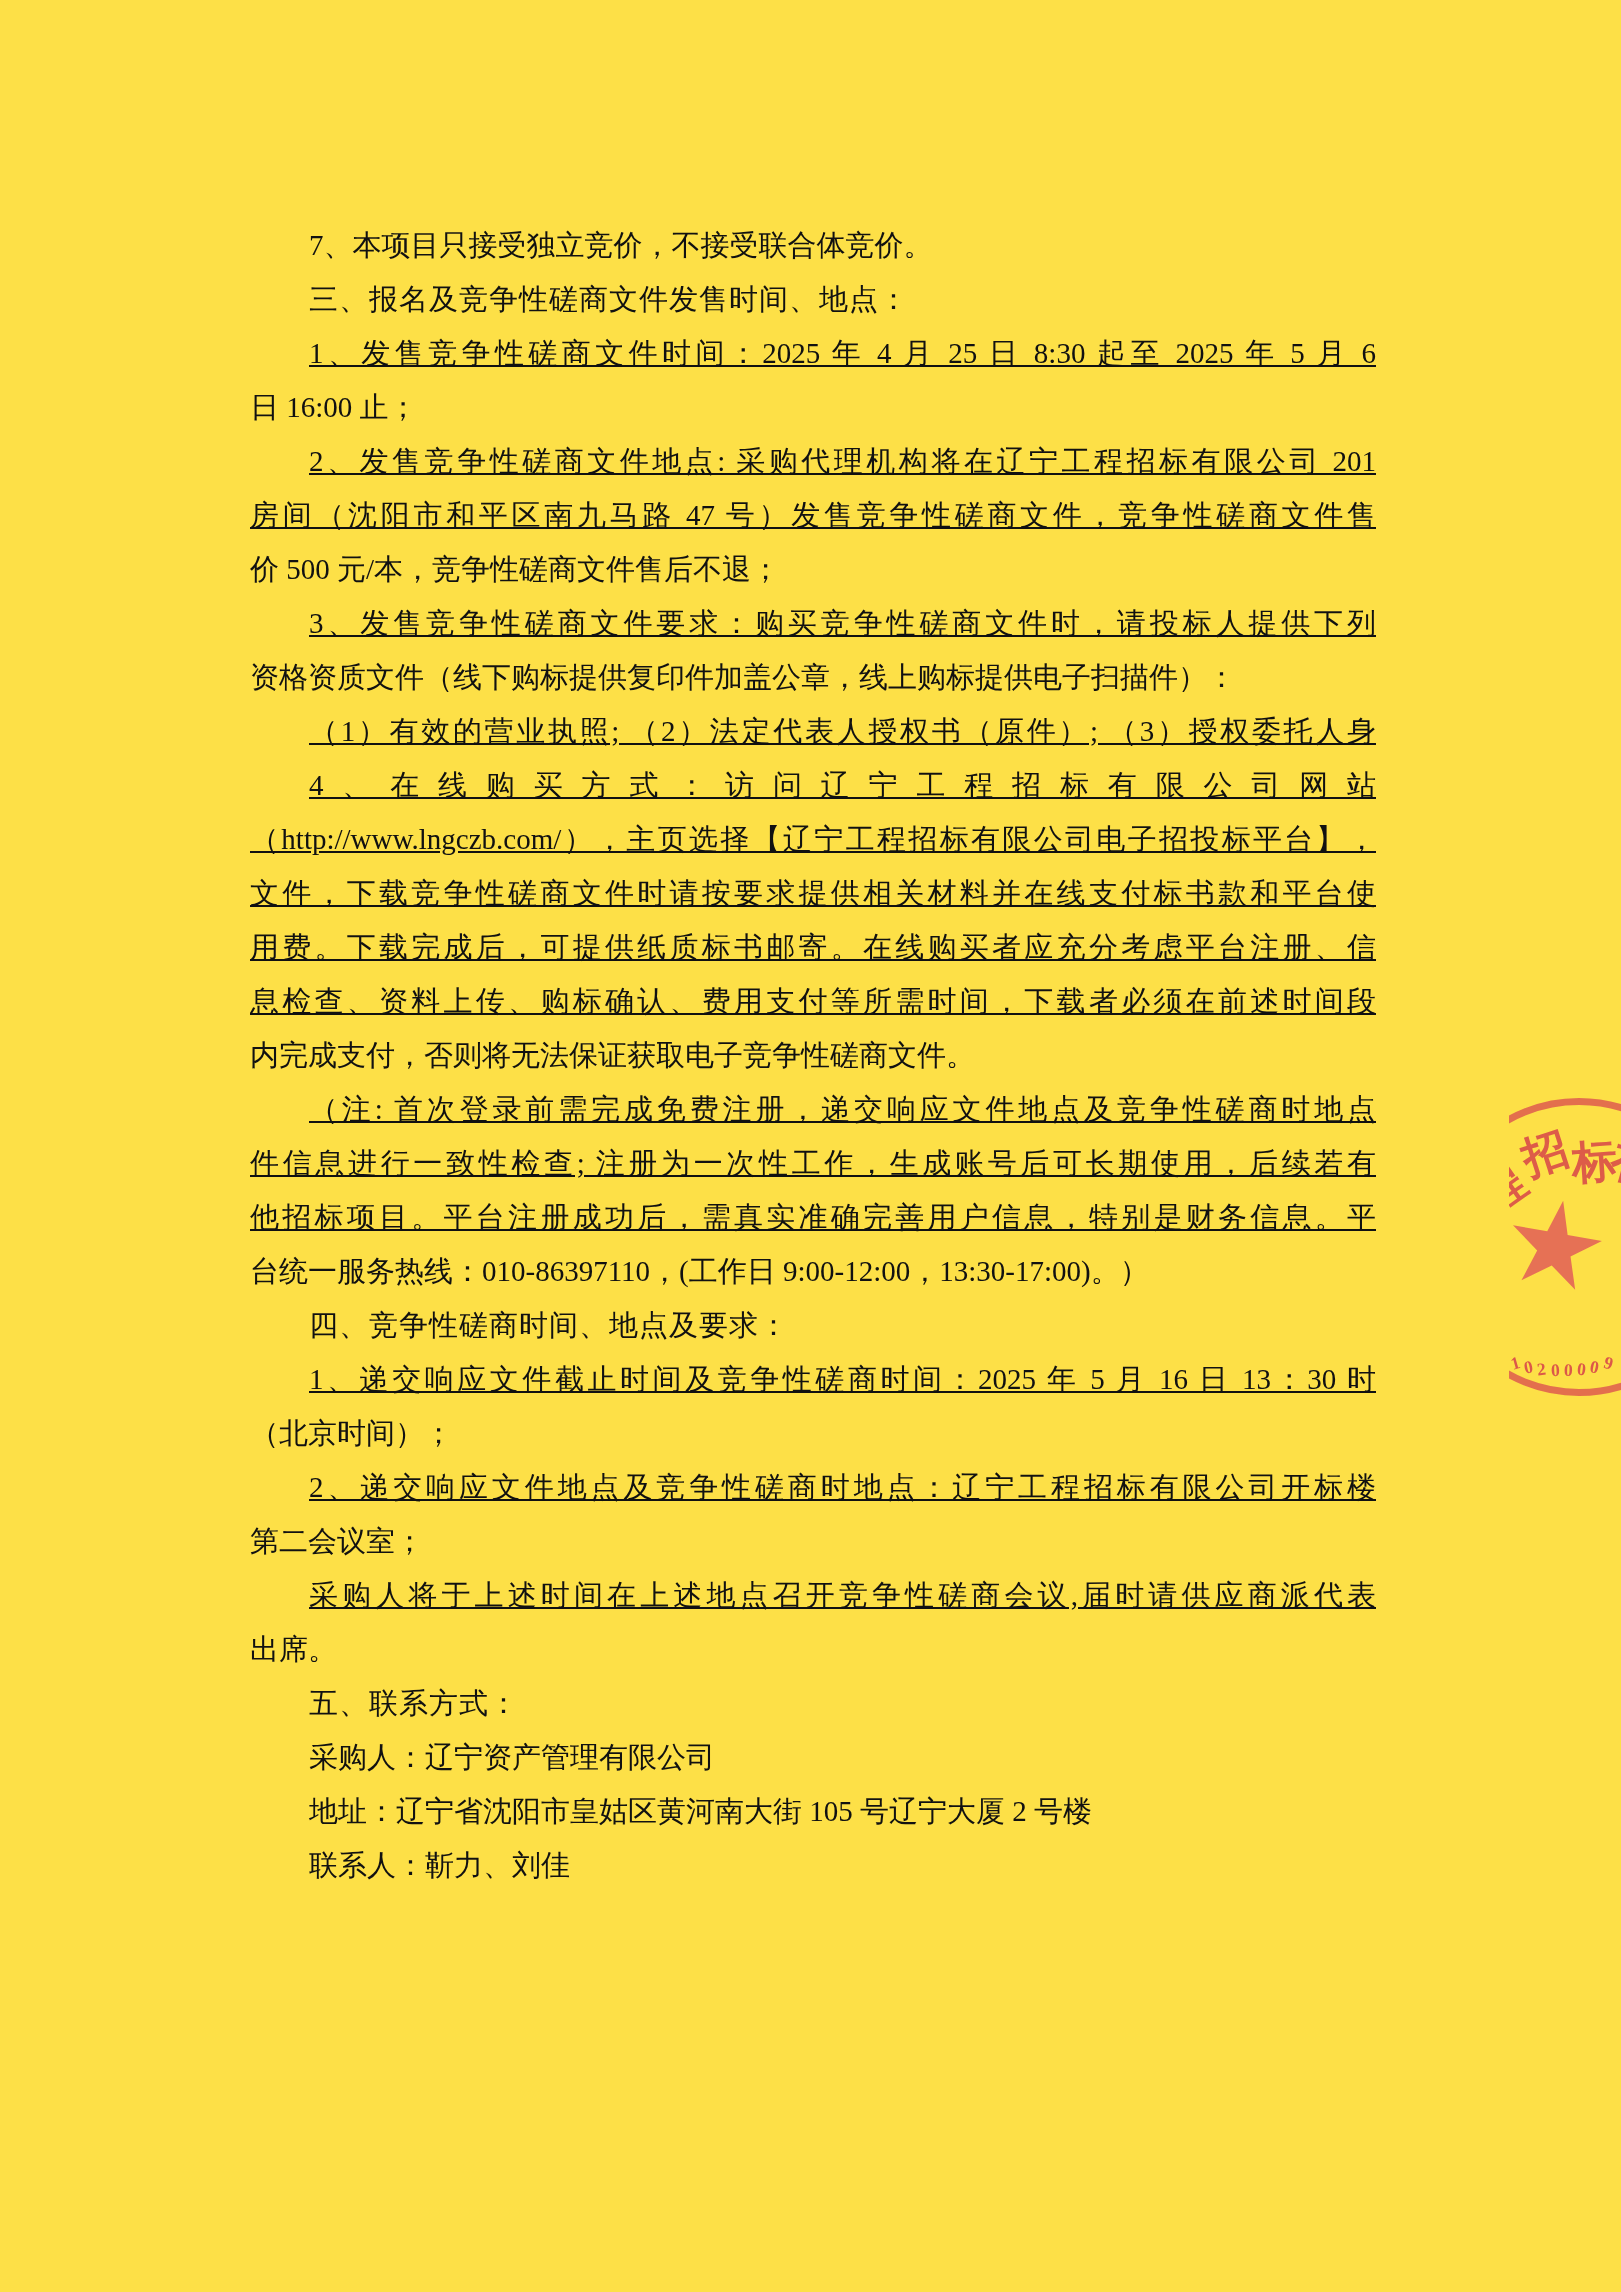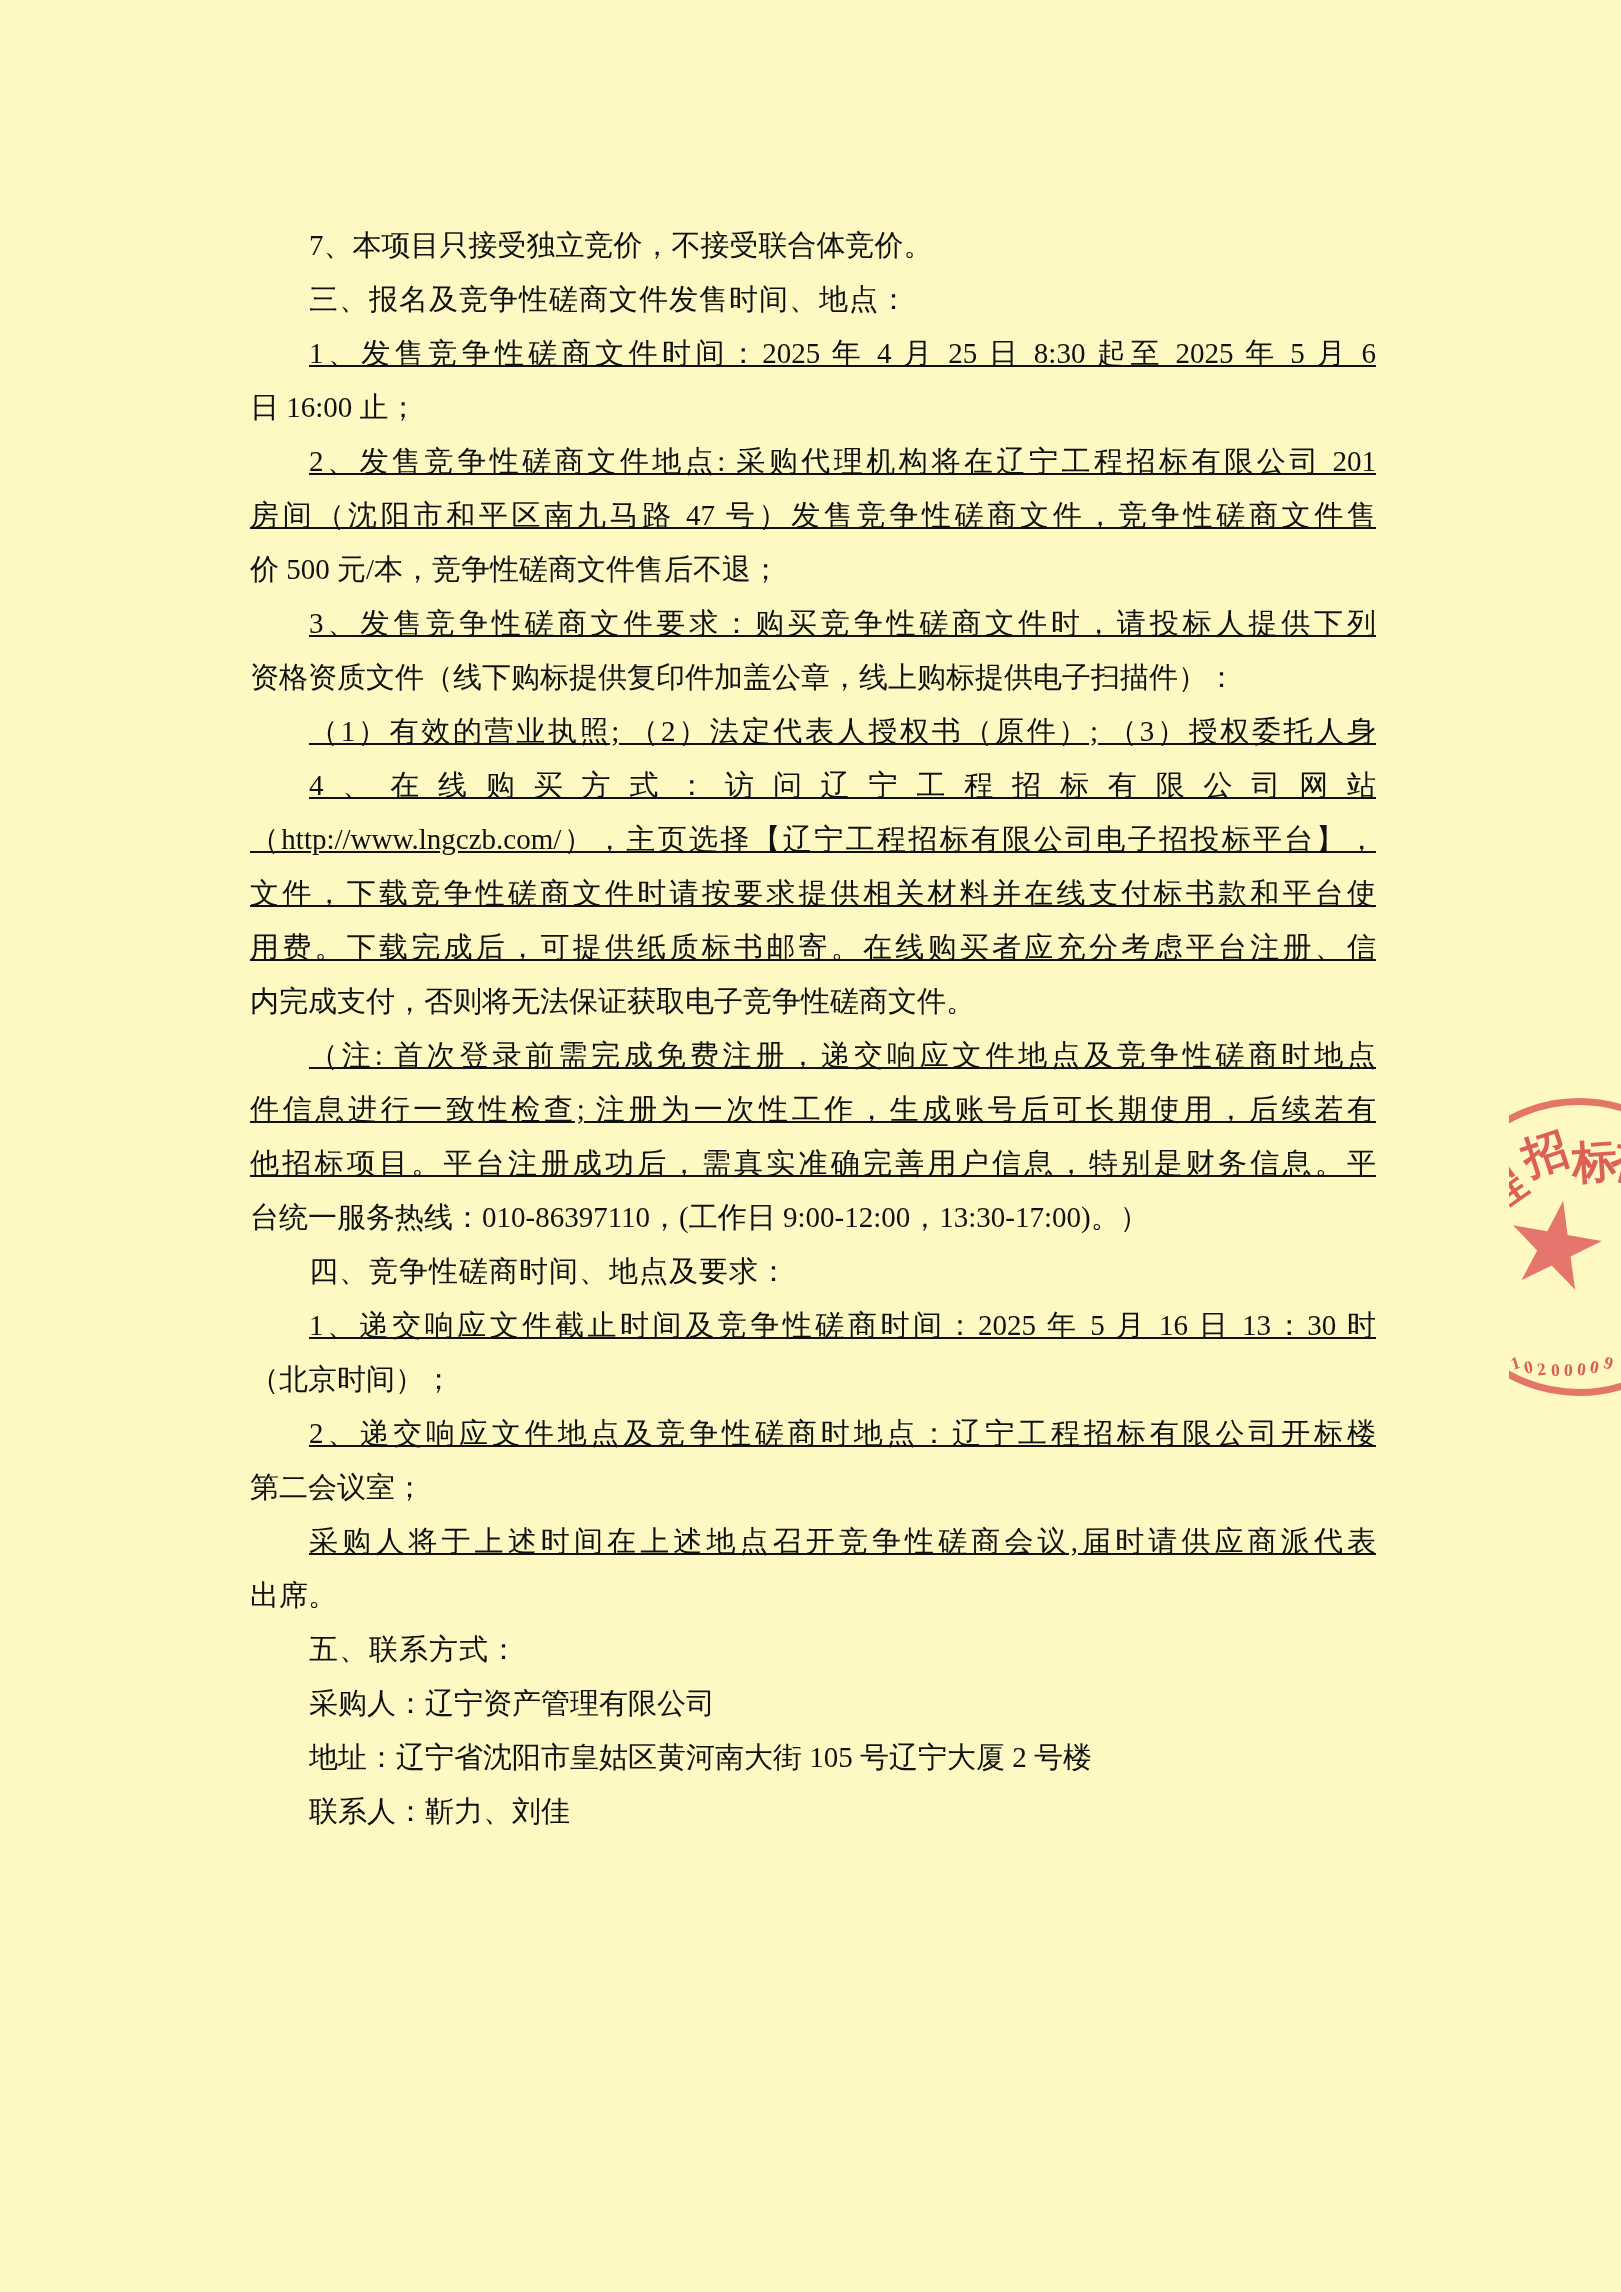--- a/index.html
+++ b/index.html
@@ -1,19 +1,19 @@
 <!DOCTYPE html>
 <html><head>
 <meta charset="utf-8">
 <style>
   html,body{margin:0;padding:0;background:#ffffff;}
   .page{
     position:relative;
     width:1621px;height:2293px;
-    background:#fef9c3;
+    background:#fde047;
     overflow:hidden;
     font-family:"Liberation Serif","DejaVu Serif",serif;
     color:#111111;
   }
   .doc{
     position:absolute;
     left:250px;top:218px;width:1126px;
   }
   .line{
     height:54px;
@@ -95,20 +95,21 @@
       <div class="line indent flush">2、发售竞争性磋商文件地点: 采购代理机构将在辽宁工程招标有限公司 201</div>
       <div class="line flush">房间（沈阳市和平区南九马路 47 号）发售竞争性磋商文件，竞争性磋商文件售</div>
       <div class="line">价 500 元/本，竞争性磋商文件售后不退；</div>
       <div class="line indent flush">3、发售竞争性磋商文件要求：购买竞争性磋商文件时，请投标人提供下列</div>
       <div class="line">资格资质文件（线下购标提供复印件加盖公章，线上购标提供电子扫描件）：</div>
       <div class="line indent flush">（1）有效的营业执照; （2）法定代表人授权书（原件）; （3）授权委托人身</div>
       <div class="line indent flush">4、在线购买方式：访问辽宁工程招标有限公司网站</div>
       <div class="line flush">（http://www.lngczb.com/），主页选择【辽宁工程招标有限公司电子招投标平台】，</div>
       <div class="line flush">文件，下载竞争性磋商文件时请按要求提供相关材料并在线支付标书款和平台使</div>
       <div class="line flush">用费。下载完成后，可提供纸质标书邮寄。在线购买者应充分考虑平台注册、信</div>
+      <div class="line flush">息检查、资料上传、购标确认、费用支付等所需时间，下载者必须在前述时间段</div>
       <div class="line">内完成支付，否则将无法保证获取电子竞争性磋商文件。</div>
       <div class="line indent flush">（注: 首次登录前需完成免费注册，递交响应文件地点及竞争性磋商时地点</div>
       <div class="line flush">件信息进行一致性检查; 注册为一次性工作，生成账号后可长期使用，后续若有</div>
       <div class="line flush">他招标项目。平台注册成功后，需真实准确完善用户信息，特别是财务信息。平</div>
       <div class="line">台统一服务热线：010-86397110，(工作日 9:00-12:00，13:30-17:00)。）</div>
       <div class="line bold indent">四、竞争性磋商时间、地点及要求：</div>
       <div class="line indent flush">1、递交响应文件截止时间及竞争性磋商时间：2025 年 5 月 16 日 13：30 时</div>
       <div class="line">（北京时间）；</div>
       <div class="line indent flush">2、递交响应文件地点及竞争性磋商时地点：辽宁工程招标有限公司开标楼</div>
       <div class="line">第二会议室；</div>

